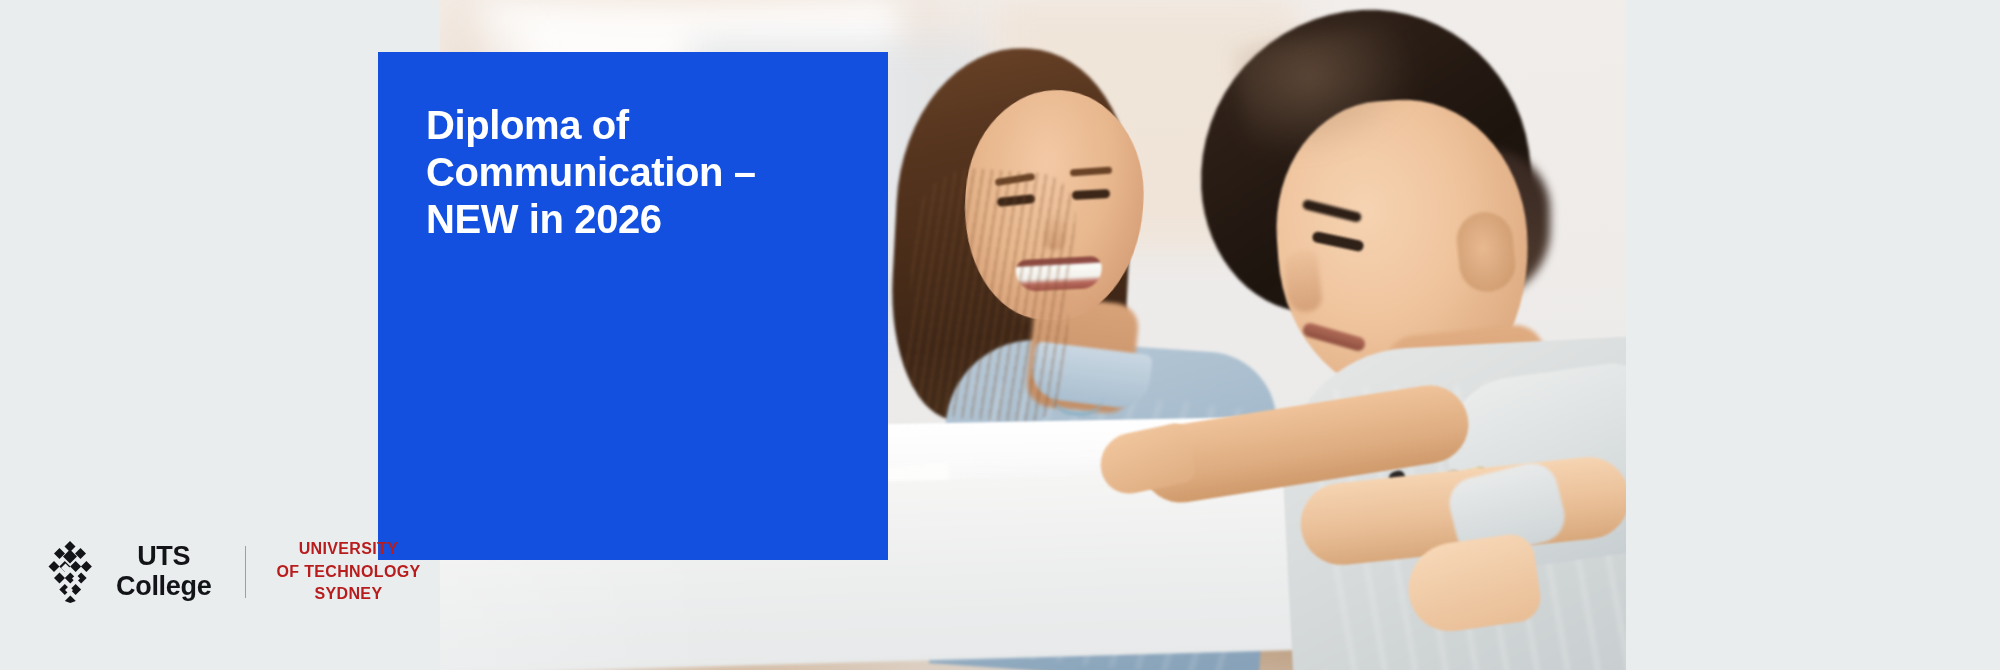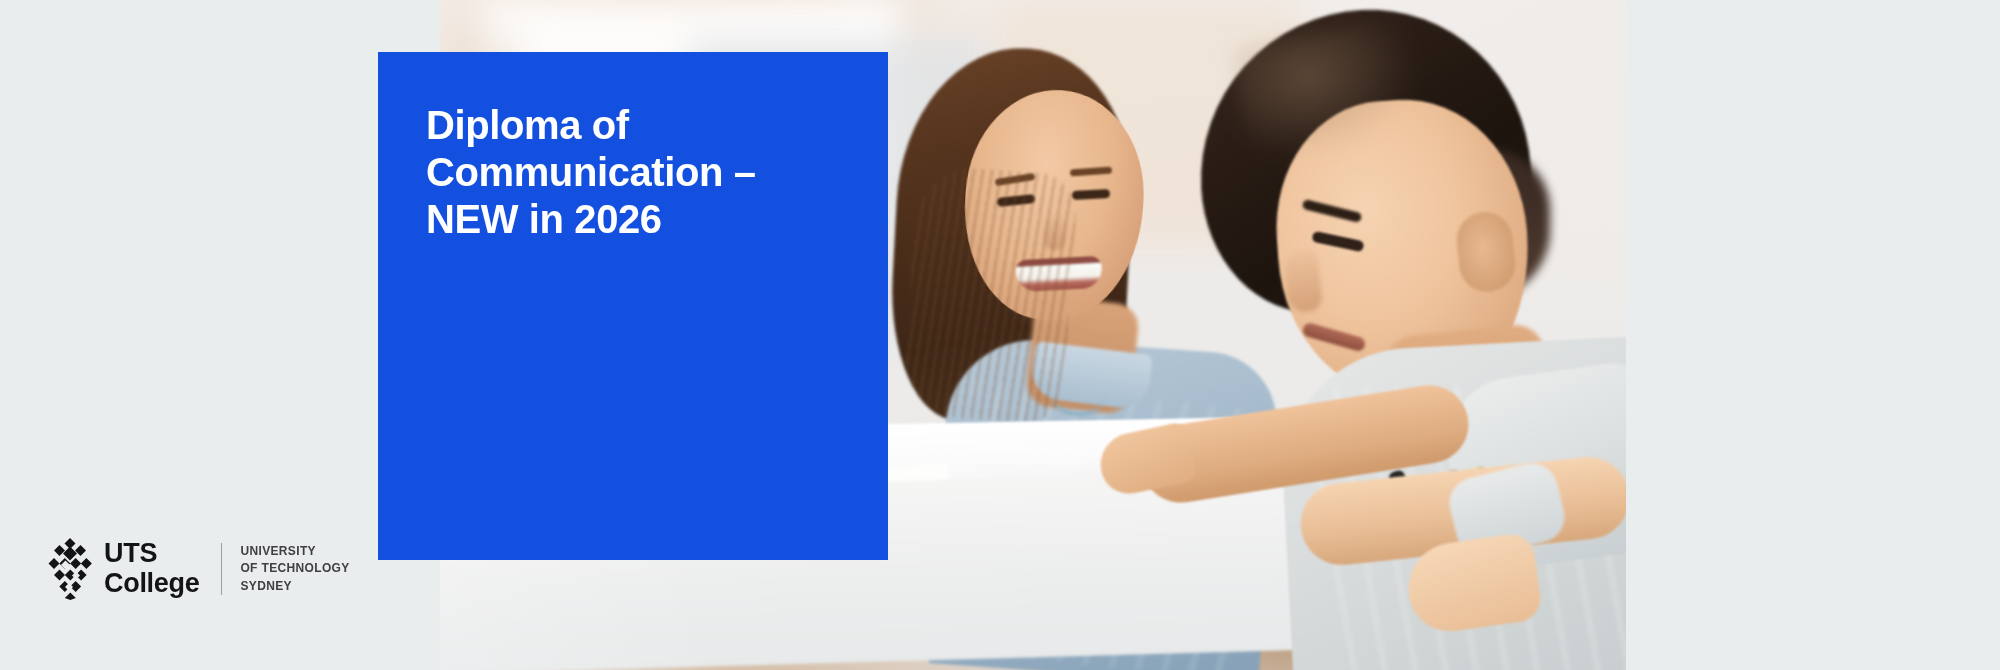--- a/index.html
+++ b/index.html
@@ -283,30 +283,30 @@
     position:absolute;left:733px;top:422px;width:192px;height:196px;
     background:#fa2b10;box-sizing:border-box;padding:32px 0 0 32px;
   }
   #cta-text{
     margin:0;color:#ffffff;font-weight:700;
     font-size:29px;line-height:1.22;letter-spacing:-.3px;white-space:pre-line;
   }
 
   
   #logo-lockup{
-    position:absolute;left:48px;top:538px;display:flex;align-items:center;gap:12px;
+    position:absolute;left:48px;top:538px;display:flex;align-items:center;gap:24px;text-align:center;
   }
   #uts-mark{display:block;width:44px;height:62px;}
   #uts-wordmark{
     color:#131417;font-weight:700;font-size:27px;line-height:1.1;letter-spacing:-.3px;
     white-space:pre-line;
   }
   #logo-rule{width:1px;height:52px;background:#9aa0a4;margin:0 6px 0 10px;}
   #uts-tagline{
-    color:#404040;font-weight:700;font-size:12px;line-height:1.42;letter-spacing:.35px;
+    color:#b91c1c;font-weight:700;font-size:16px;line-height:1.42;letter-spacing:.35px;
     white-space:pre-line;
   }
 
   
   #legal{
     position:absolute;left:1684px;top:534px;width:290px;
     color:#1b1c1f;font-size:12.6px;line-height:1.36;letter-spacing:-.05px;
     white-space:pre-line;
   }
 </style>

